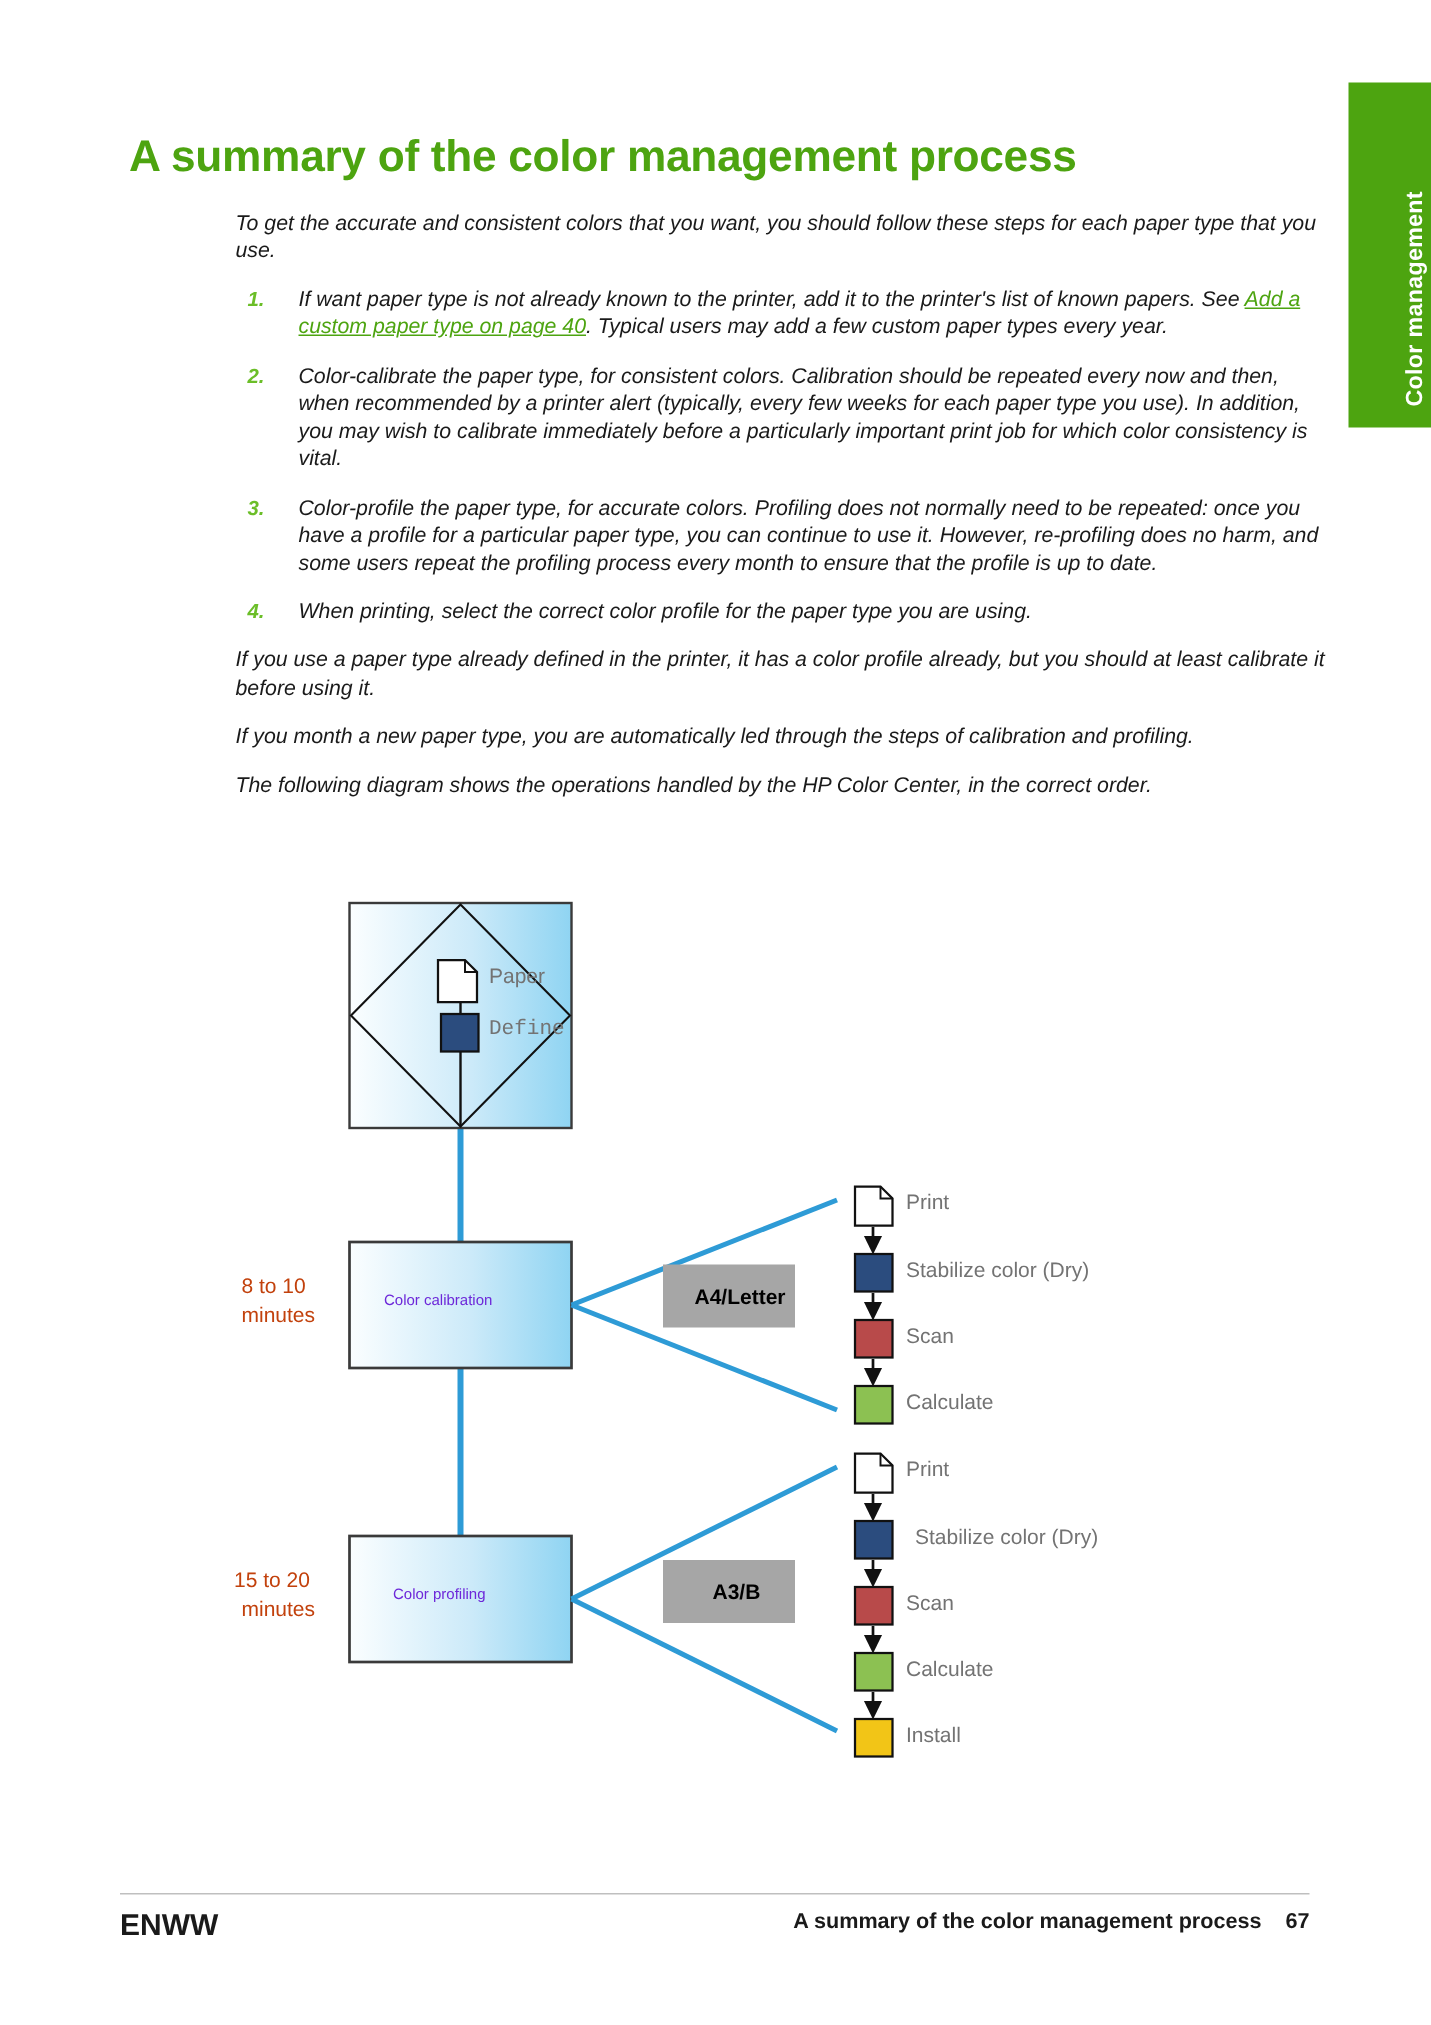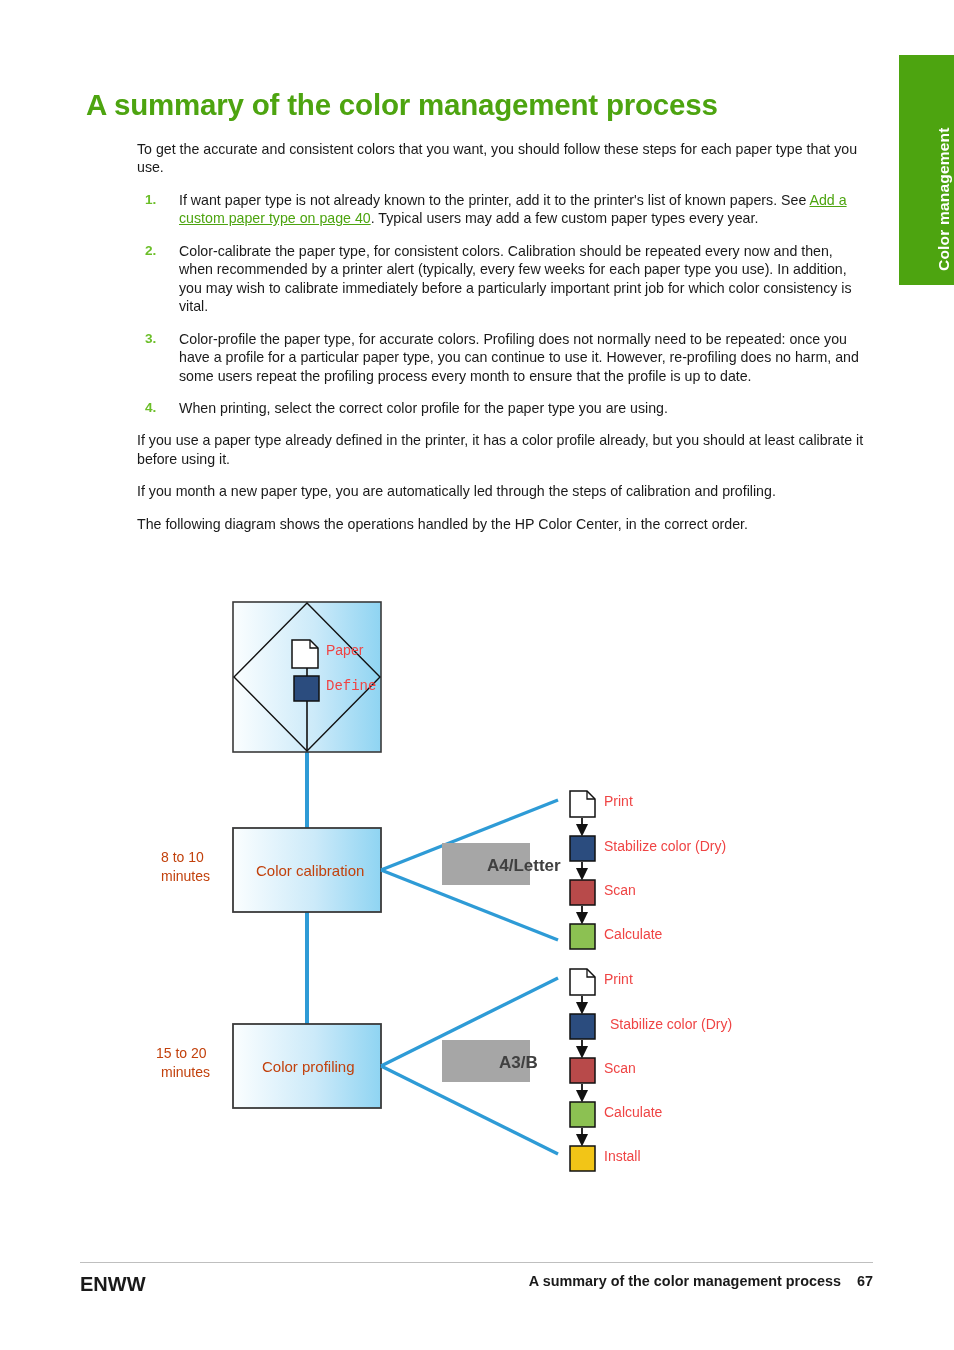--- a/index.html
+++ b/index.html
@@ -44,26 +44,27 @@
     left: 86px;
     top: 88px;
     font-size: 29.5px;
     font-weight: bold;
     color: #4DA410;
     letter-spacing: -0.2px;
   }
 
   .body-col {
     position: absolute;
-    left: 137px;
+    left: 157px;
     top: 140px;
     width: 728px;
     font-size: 14.2px;
     line-height: 1.30;
     color: #1a1a1a;
+    font-style: italic;
   }
   .para {
     margin: 0 0 14px 0;
   }
   .olist {
     margin: 0;
     padding: 0;
     list-style: none;
   }
   .oitem {
@@ -93,36 +94,35 @@
     height: 600px;
   }
   .diagram svg {
     position: absolute;
     left: 0;
     top: 0;
   }
   .dg-label {
     position: absolute;
     font-size: 14px;
-    color: #ef4444;
+    color: #737373;
     white-space: nowrap;
   }
   .box-text {
     position: absolute;
-    font-size: 15px;
-    color: #c2410c;
+    font-size: 10px;
+    color: #6d28d9;
     white-space: nowrap;
   }
   .badge-text {
     position: absolute;
-    font-size: 17px;
-    font-weight: bold;
-    color: #404040;
-    white-space: nowrap;
-    margin-left: 24px;
+    font-size: 14px;
+    font-weight: bold;
+    color: #000000;
+    white-space: nowrap;
   }
   .time-label {
     position: absolute;
     font-size: 14px;
     color: #c2410c;
     line-height: 1.32;
     text-align: left;
     white-space: nowrap;
   }
 

